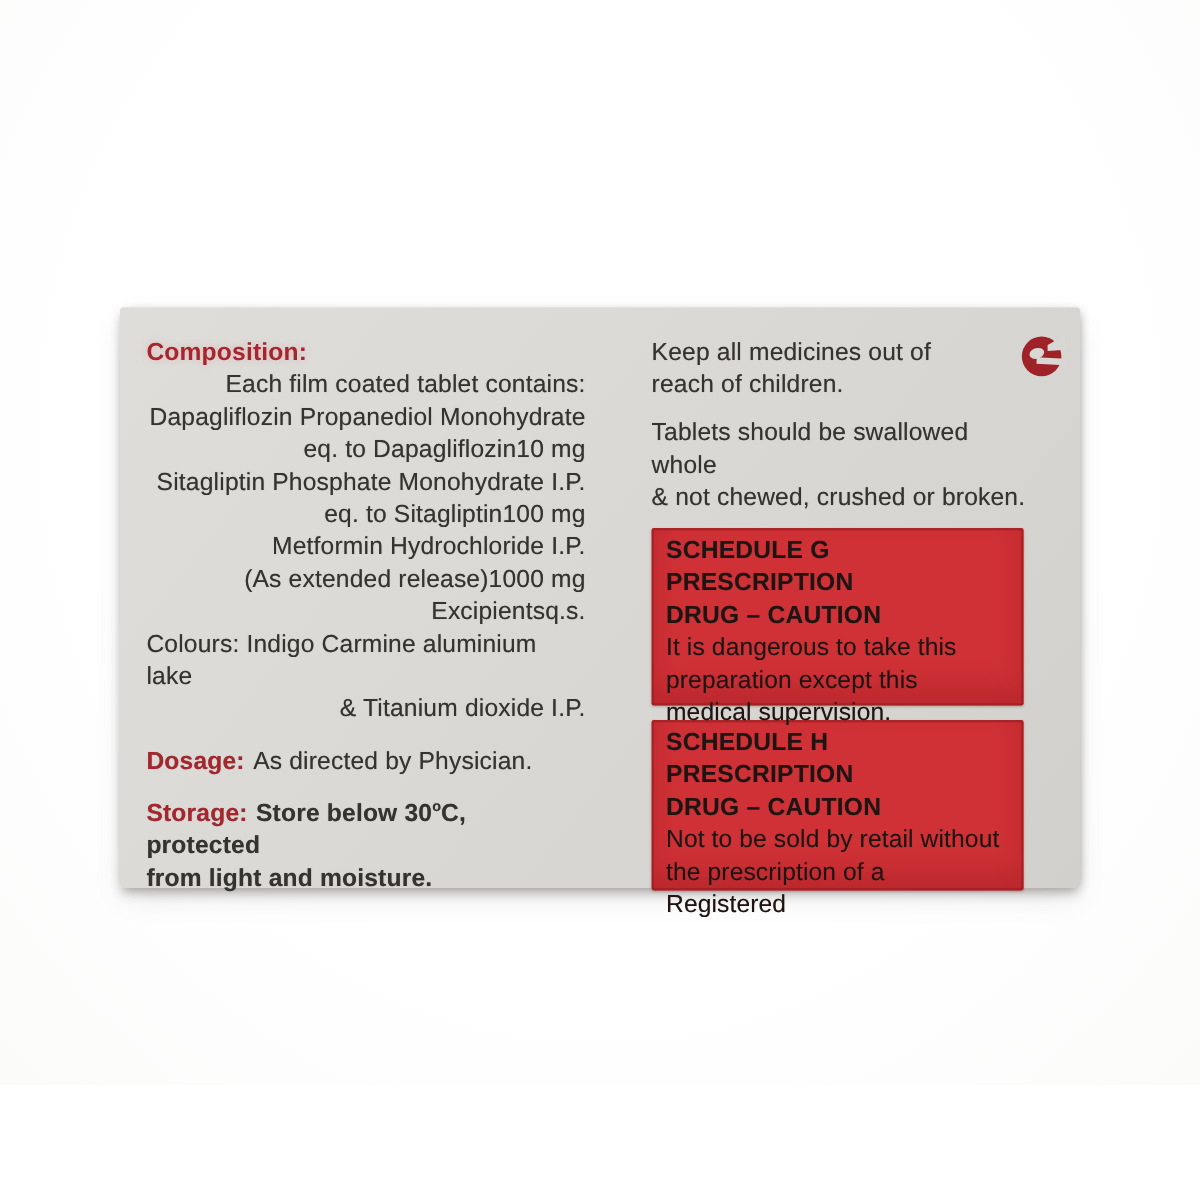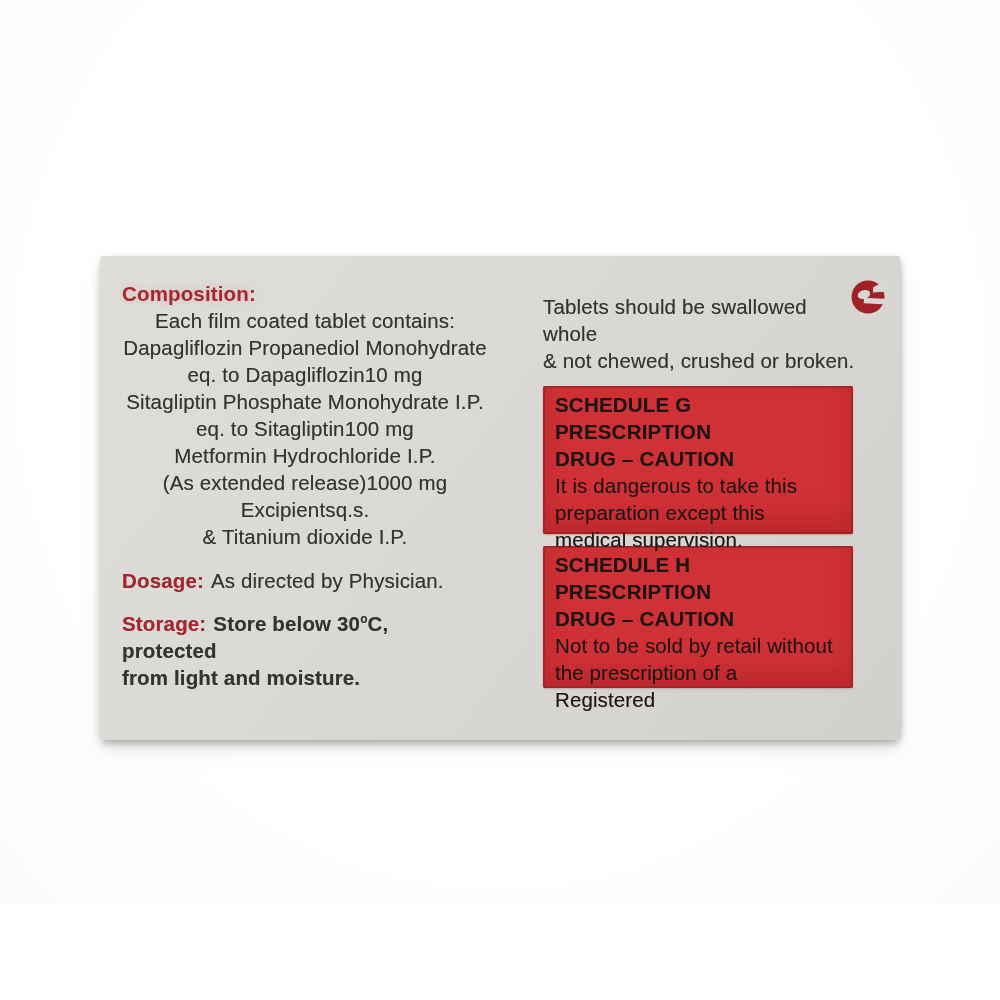--- a/index.html
+++ b/index.html
@@ -18,21 +18,21 @@
     background:linear-gradient(128deg,#deddda 0%, #dbdad6 35%, #d6d5d1 70%, #d1d0cc 100%);
     border-radius:3px;
     box-shadow:0 5px 9px -2px rgba(90,85,82,.45), 0 10px 22px -6px rgba(120,115,110,.25), 3px 0 7px -3px rgba(120,115,110,.3);
     color:#35332f;
     font-size:20.5px;line-height:27px;letter-spacing:.15px;
   }
   .col-left{position:absolute;left:22px;top:24px;width:366px;}
   .col-right{position:absolute;left:443px;top:24px;width:312px;}
   .red-label{color:#a7262e;font-weight:bold;margin-right:7px;}
   .heading{color:#a7262e;font-weight:bold;text-shadow:0 0 6px rgba(220,120,130,.35);}
-  .ing-line{display:flex;justify-content:center;}
+  .ing-line{display:flex;justify-content:flex-end;}
   .ing-line .amount{white-space:nowrap;}
   .dosage{margin-top:17px;}
   .storage{margin-top:16px;font-weight:bold;}
   .storage sup{font-size:12px;line-height:0;vertical-align:super;letter-spacing:0;}
   .note{margin:0;}
   .note.second{margin-top:13px;}
   .warn{
     box-sizing:border-box;width:310px;height:148px;margin-top:12px;
     background:#cf3136;border-radius:2px;padding:5px 12px 0 12px;
     box-shadow:inset 0 0 0 2px rgba(150,25,30,.55), inset 0 -14px 24px rgba(130,15,20,.28), 0 1px 2px rgba(100,40,40,.25);
@@ -79,35 +79,43 @@
       </div>
       <div class="ing-line">
         <span>(As extended release)</span>
         <span class="amount">1000 mg</span>
       </div>
       <div class="ing-line">
         <span>Excipients</span>
         <span class="amount">q.s.</span>
       </div>
       <div class="ing-line">
+        <span>Colours: Indigo Carmine aluminium lake</span>
+        <span class="amount"></span>
+      </div>
+      <div class="ing-line">
         <span>&amp; Titanium dioxide I.P.</span>
         <span class="amount"></span>
       </div>
 
       <div class="dosage">
         <span class="red-label">Dosage:</span><span>As directed by Physician.</span>
       </div>
 
       <div class="storage">
         <span class="red-label">Storage:</span><span>Store below 30</span><sup>o</sup><span>C, protected</span><br>
         <span>from light and moisture.</span>
       </div>
     </div>
 
     <div class="col-right">
+      <p class="note">
+        <span>Keep all medicines out of</span><br>
+        <span>reach of children.</span>
+      </p>
       <p class="note second">
         <span>Tablets should be swallowed whole</span><br>
         <span>&amp; not chewed, crushed or broken.</span>
       </p>
 
       <div class="warn g">
         <div class="warn-title">
           <span>SCHEDULE G PRESCRIPTION</span><br>
           <span>DRUG – CAUTION</span>
         </div>

